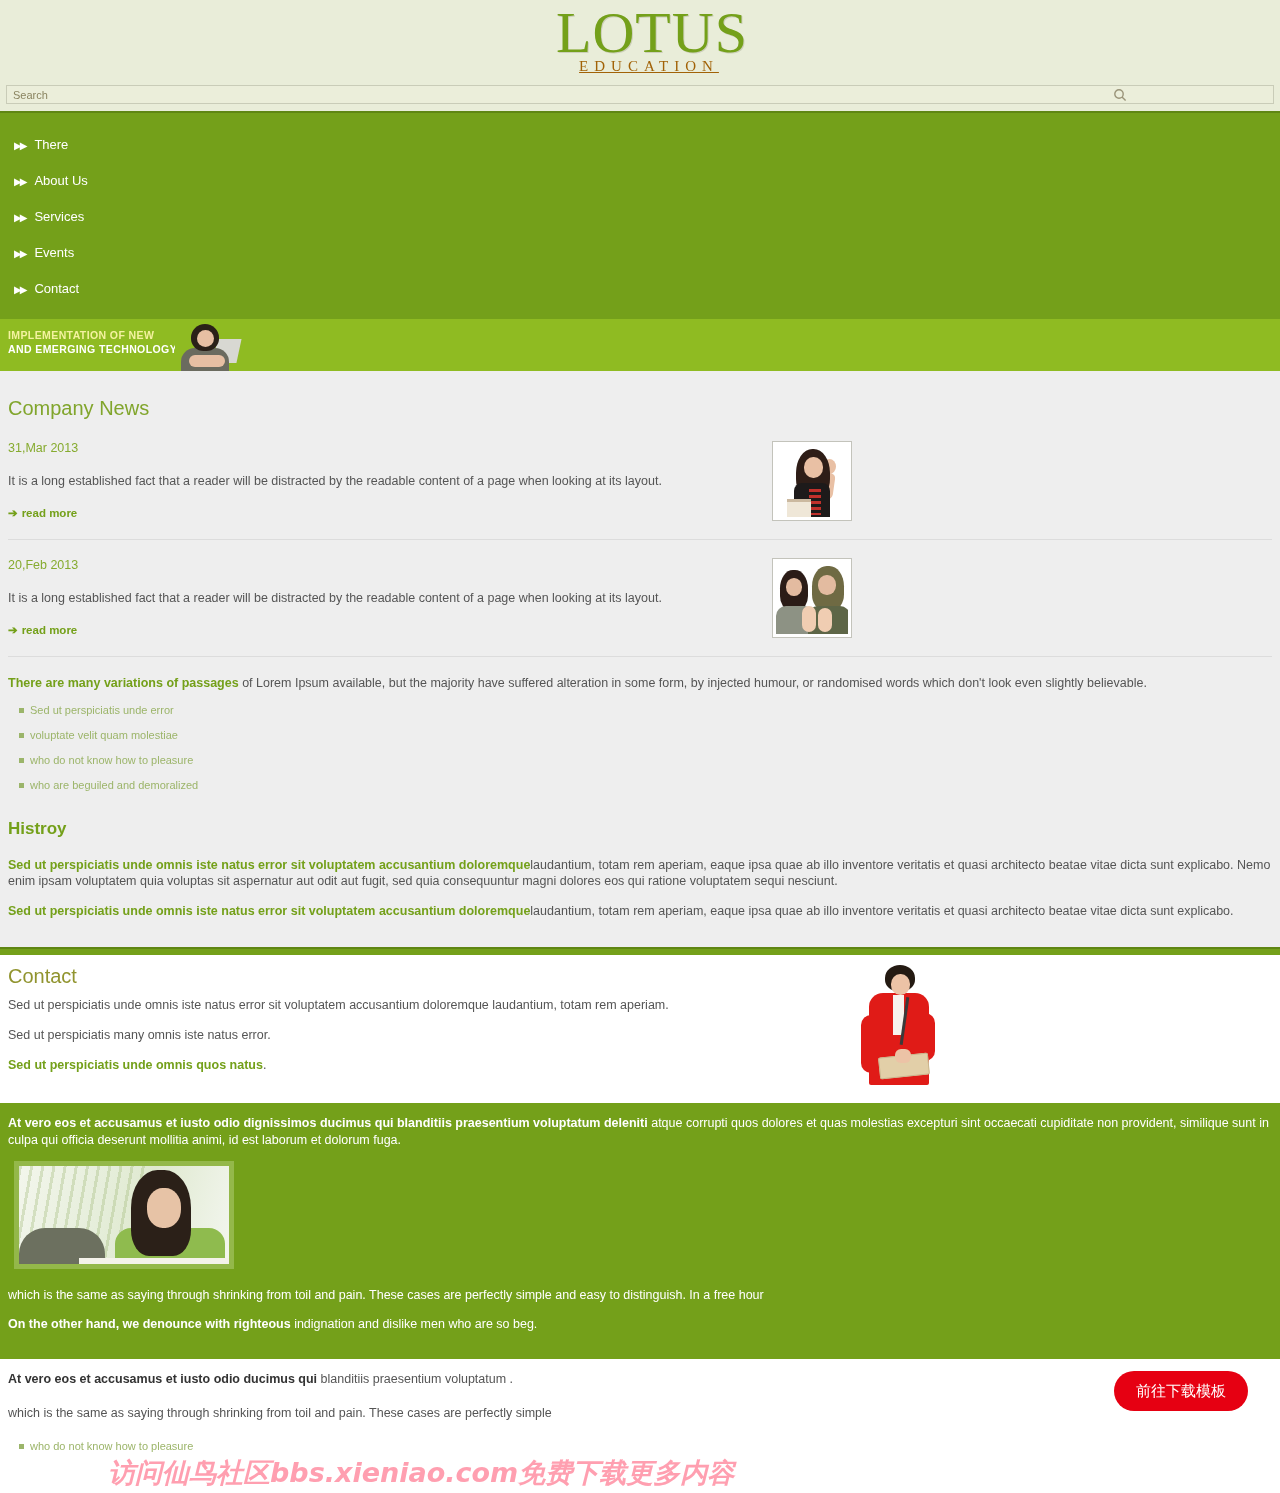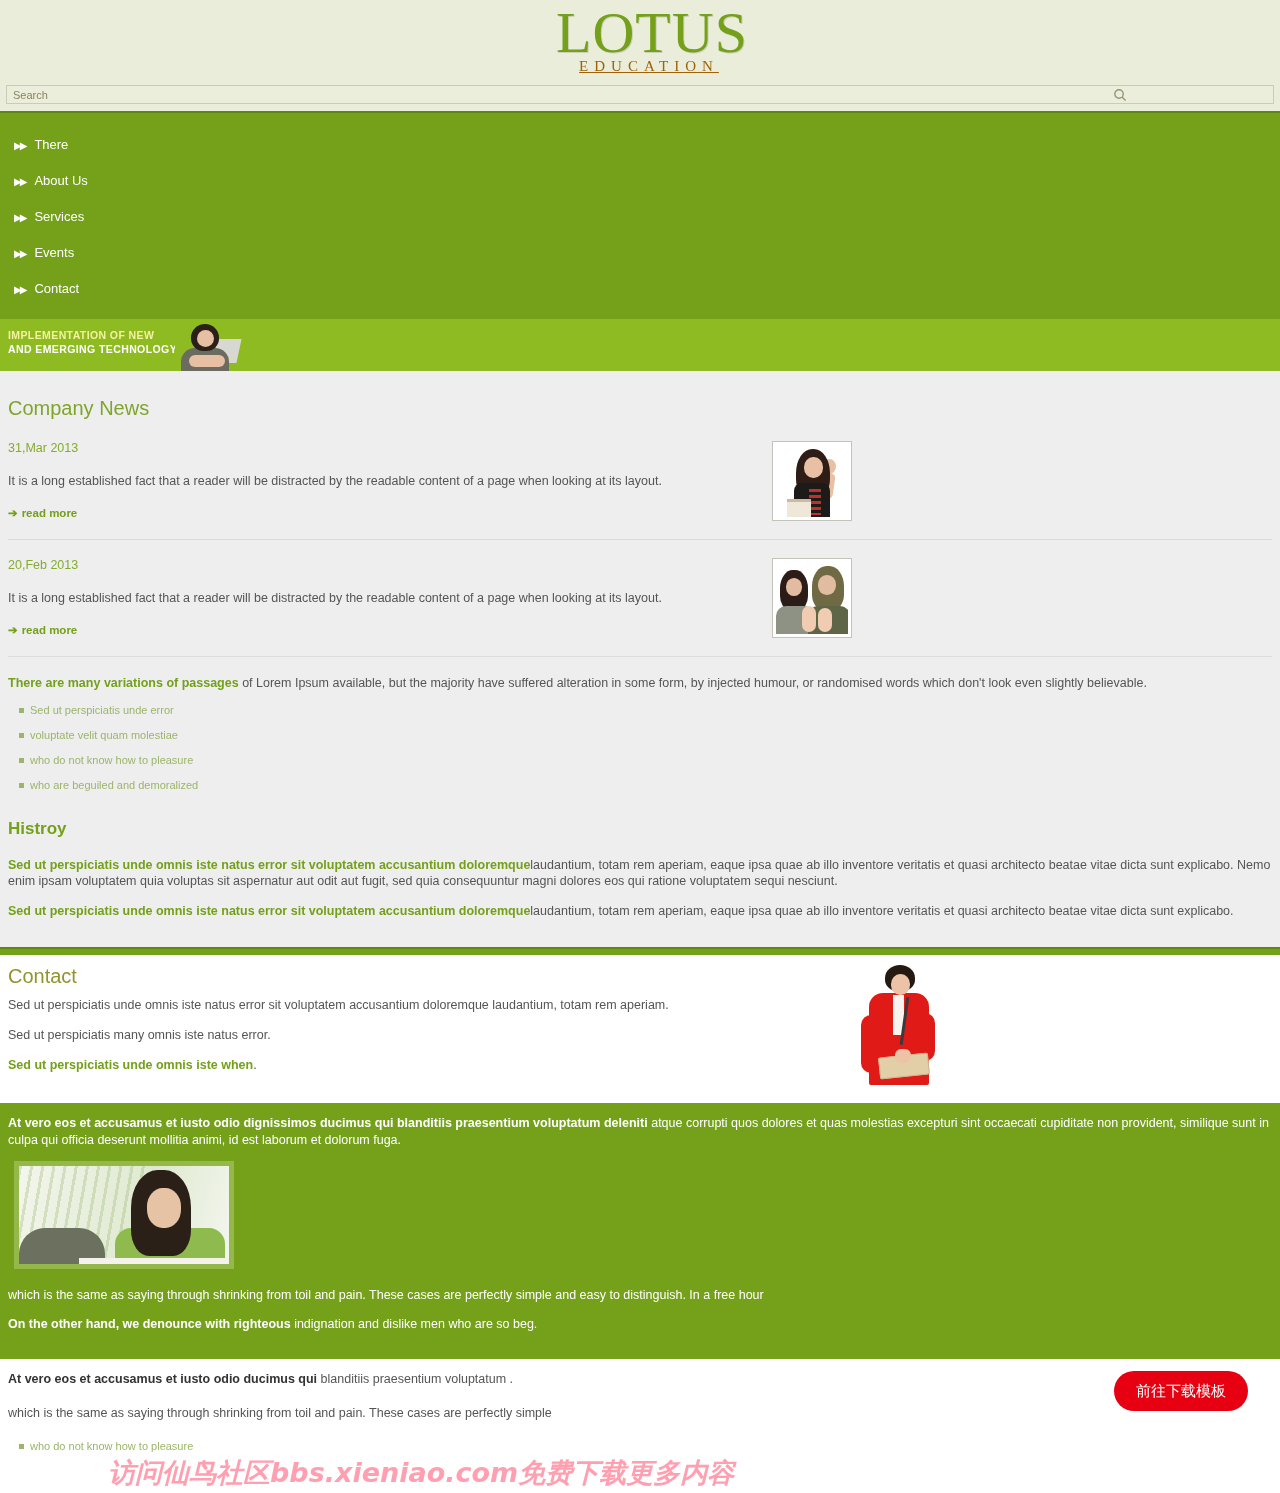--- a/index.html
+++ b/index.html
@@ -438,21 +438,21 @@
   </p>
 </div>
 
 <div class="green-rule"></div>
 
 <div class="section-white">
   <h2 class="sec-title-olive">Contact</h2>
   <p class="white-para">Sed ut perspiciatis unde omnis iste natus error sit voluptatem accusantium doloremque laudantium, totam rem aperiam.</p>
   <p class="white-para">Sed ut perspiciatis many omnis iste natus error.</p>
   <p class="white-para bold-green">
-    <span style="color:#74a01a;font-weight:bold">Sed ut perspiciatis unde omnis iste when</span><span>.</span>
+    <span style="color:#74a01a;font-weight:bold">Sed ut perspiciatis unde omnis quos natus</span><span>.</span>
   </p>
 
   <div class="carrier-photo">
     <span class="cp-armL"></span>
     <span class="cp-armR"></span>
     <span class="cp-body"></span>
     <span class="cp-shirt"></span>
     <span class="cp-hair"></span>
     <span class="cp-face"></span>
     <span class="cp-pen"></span>

